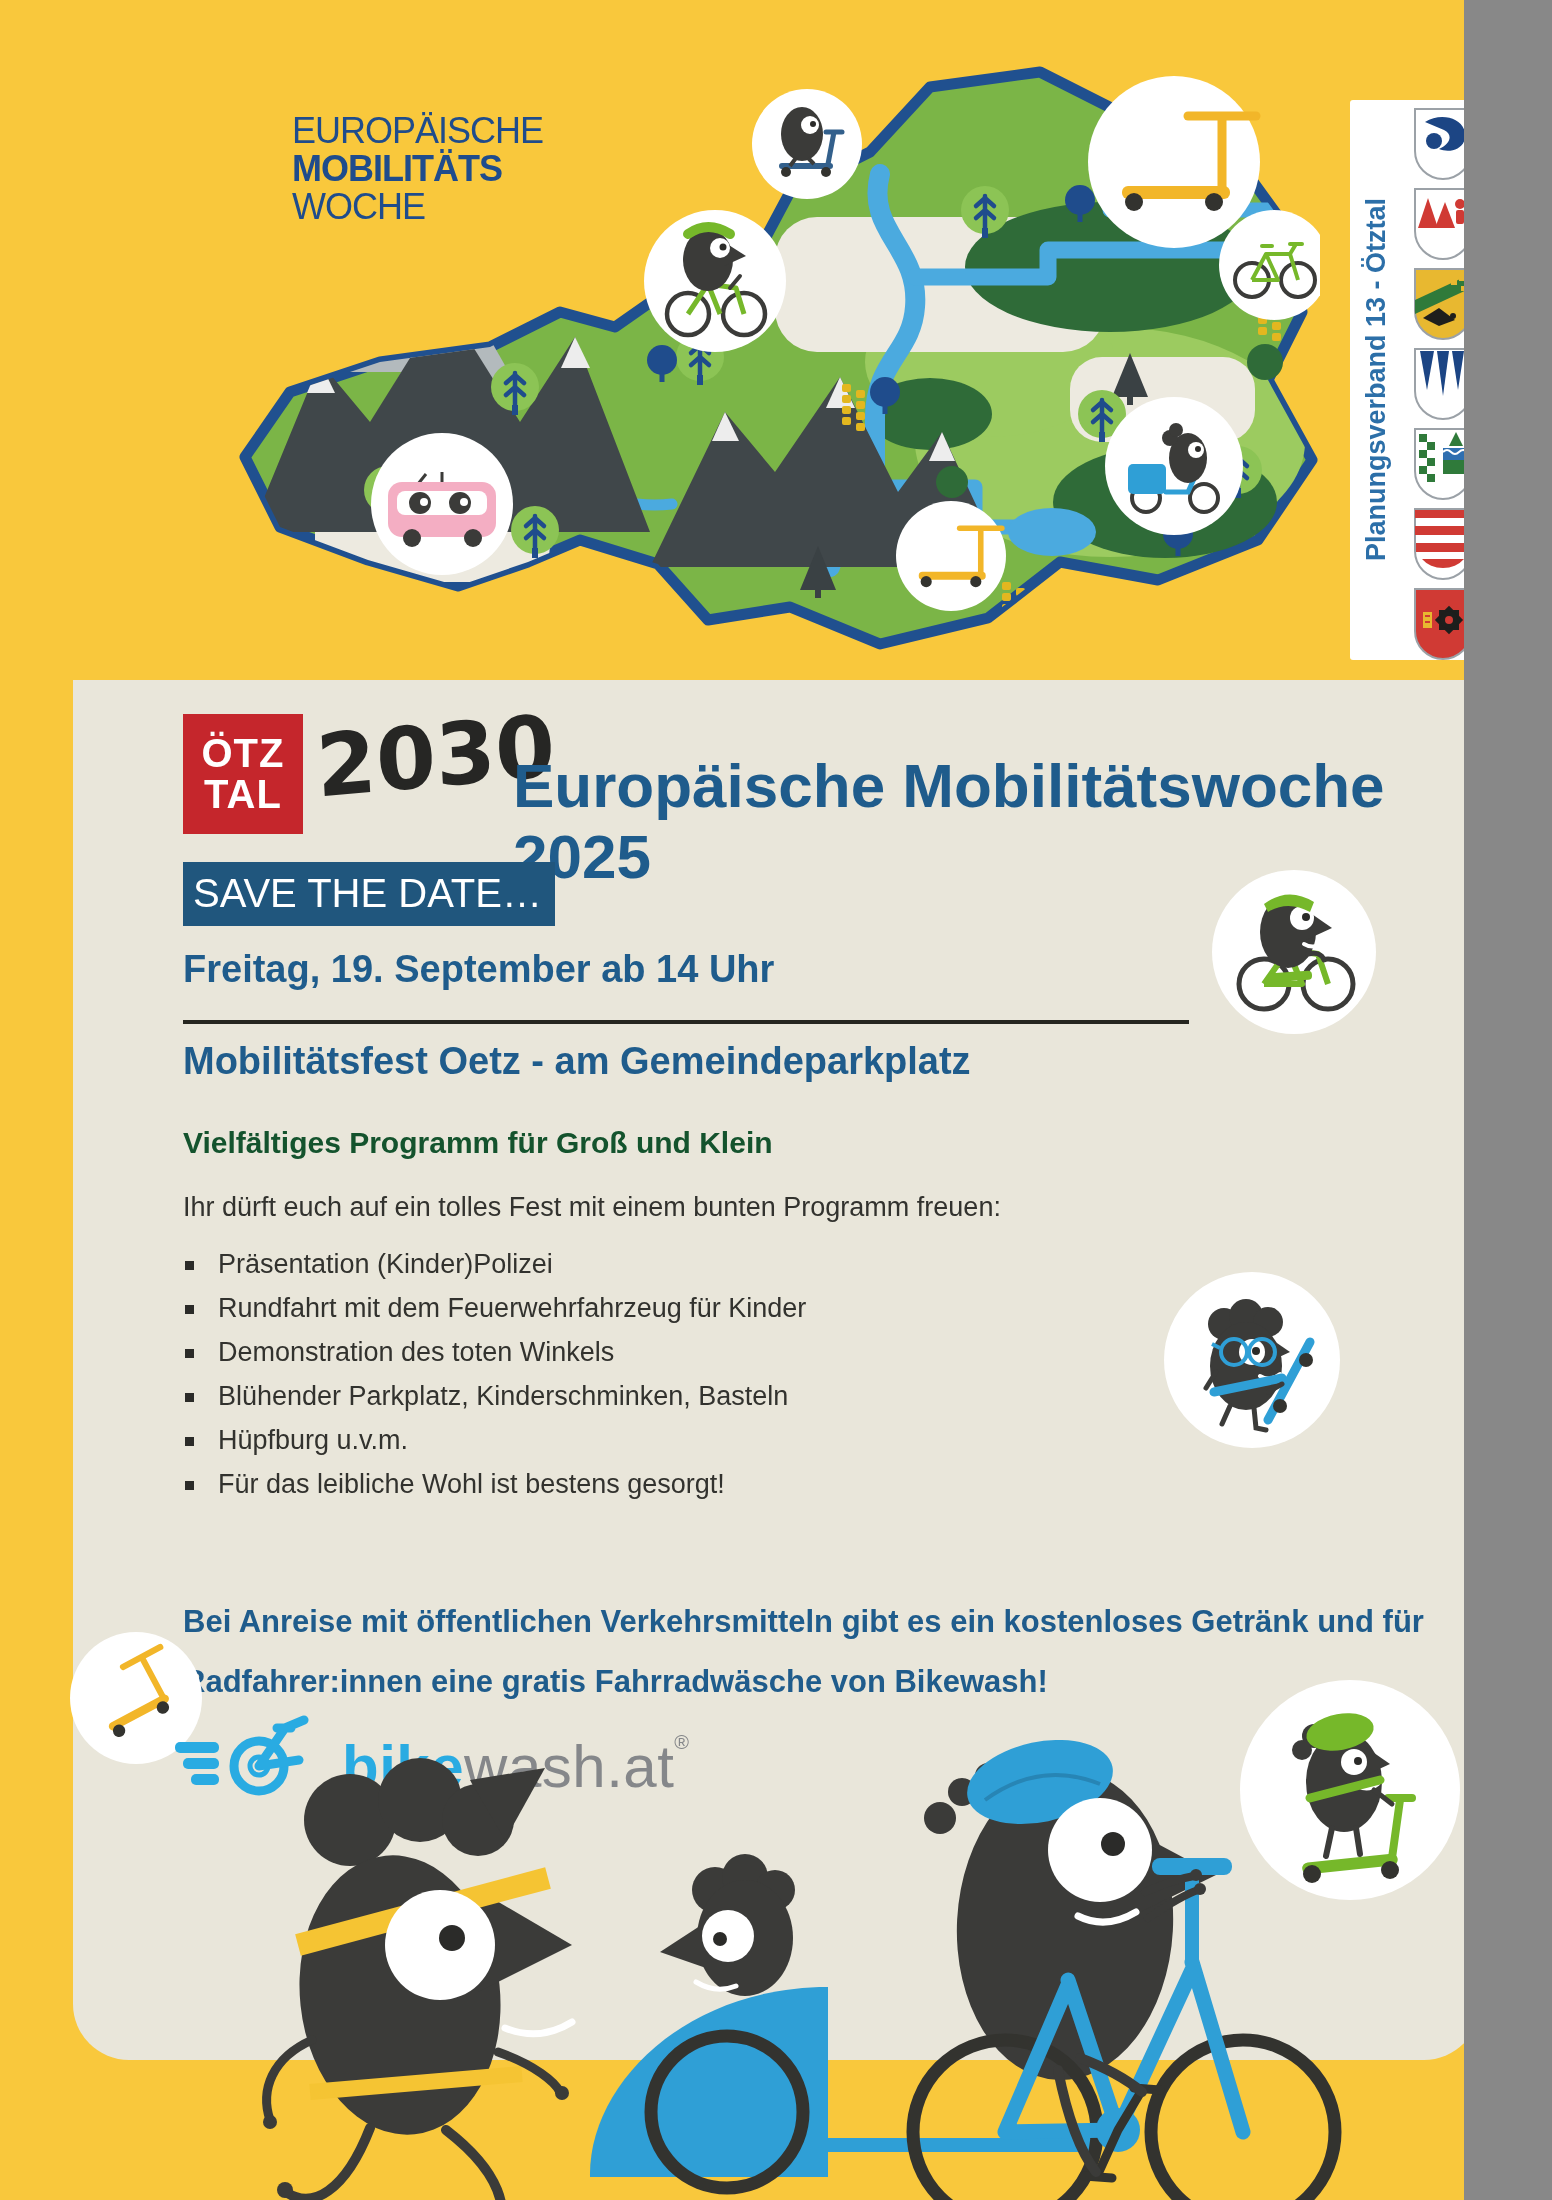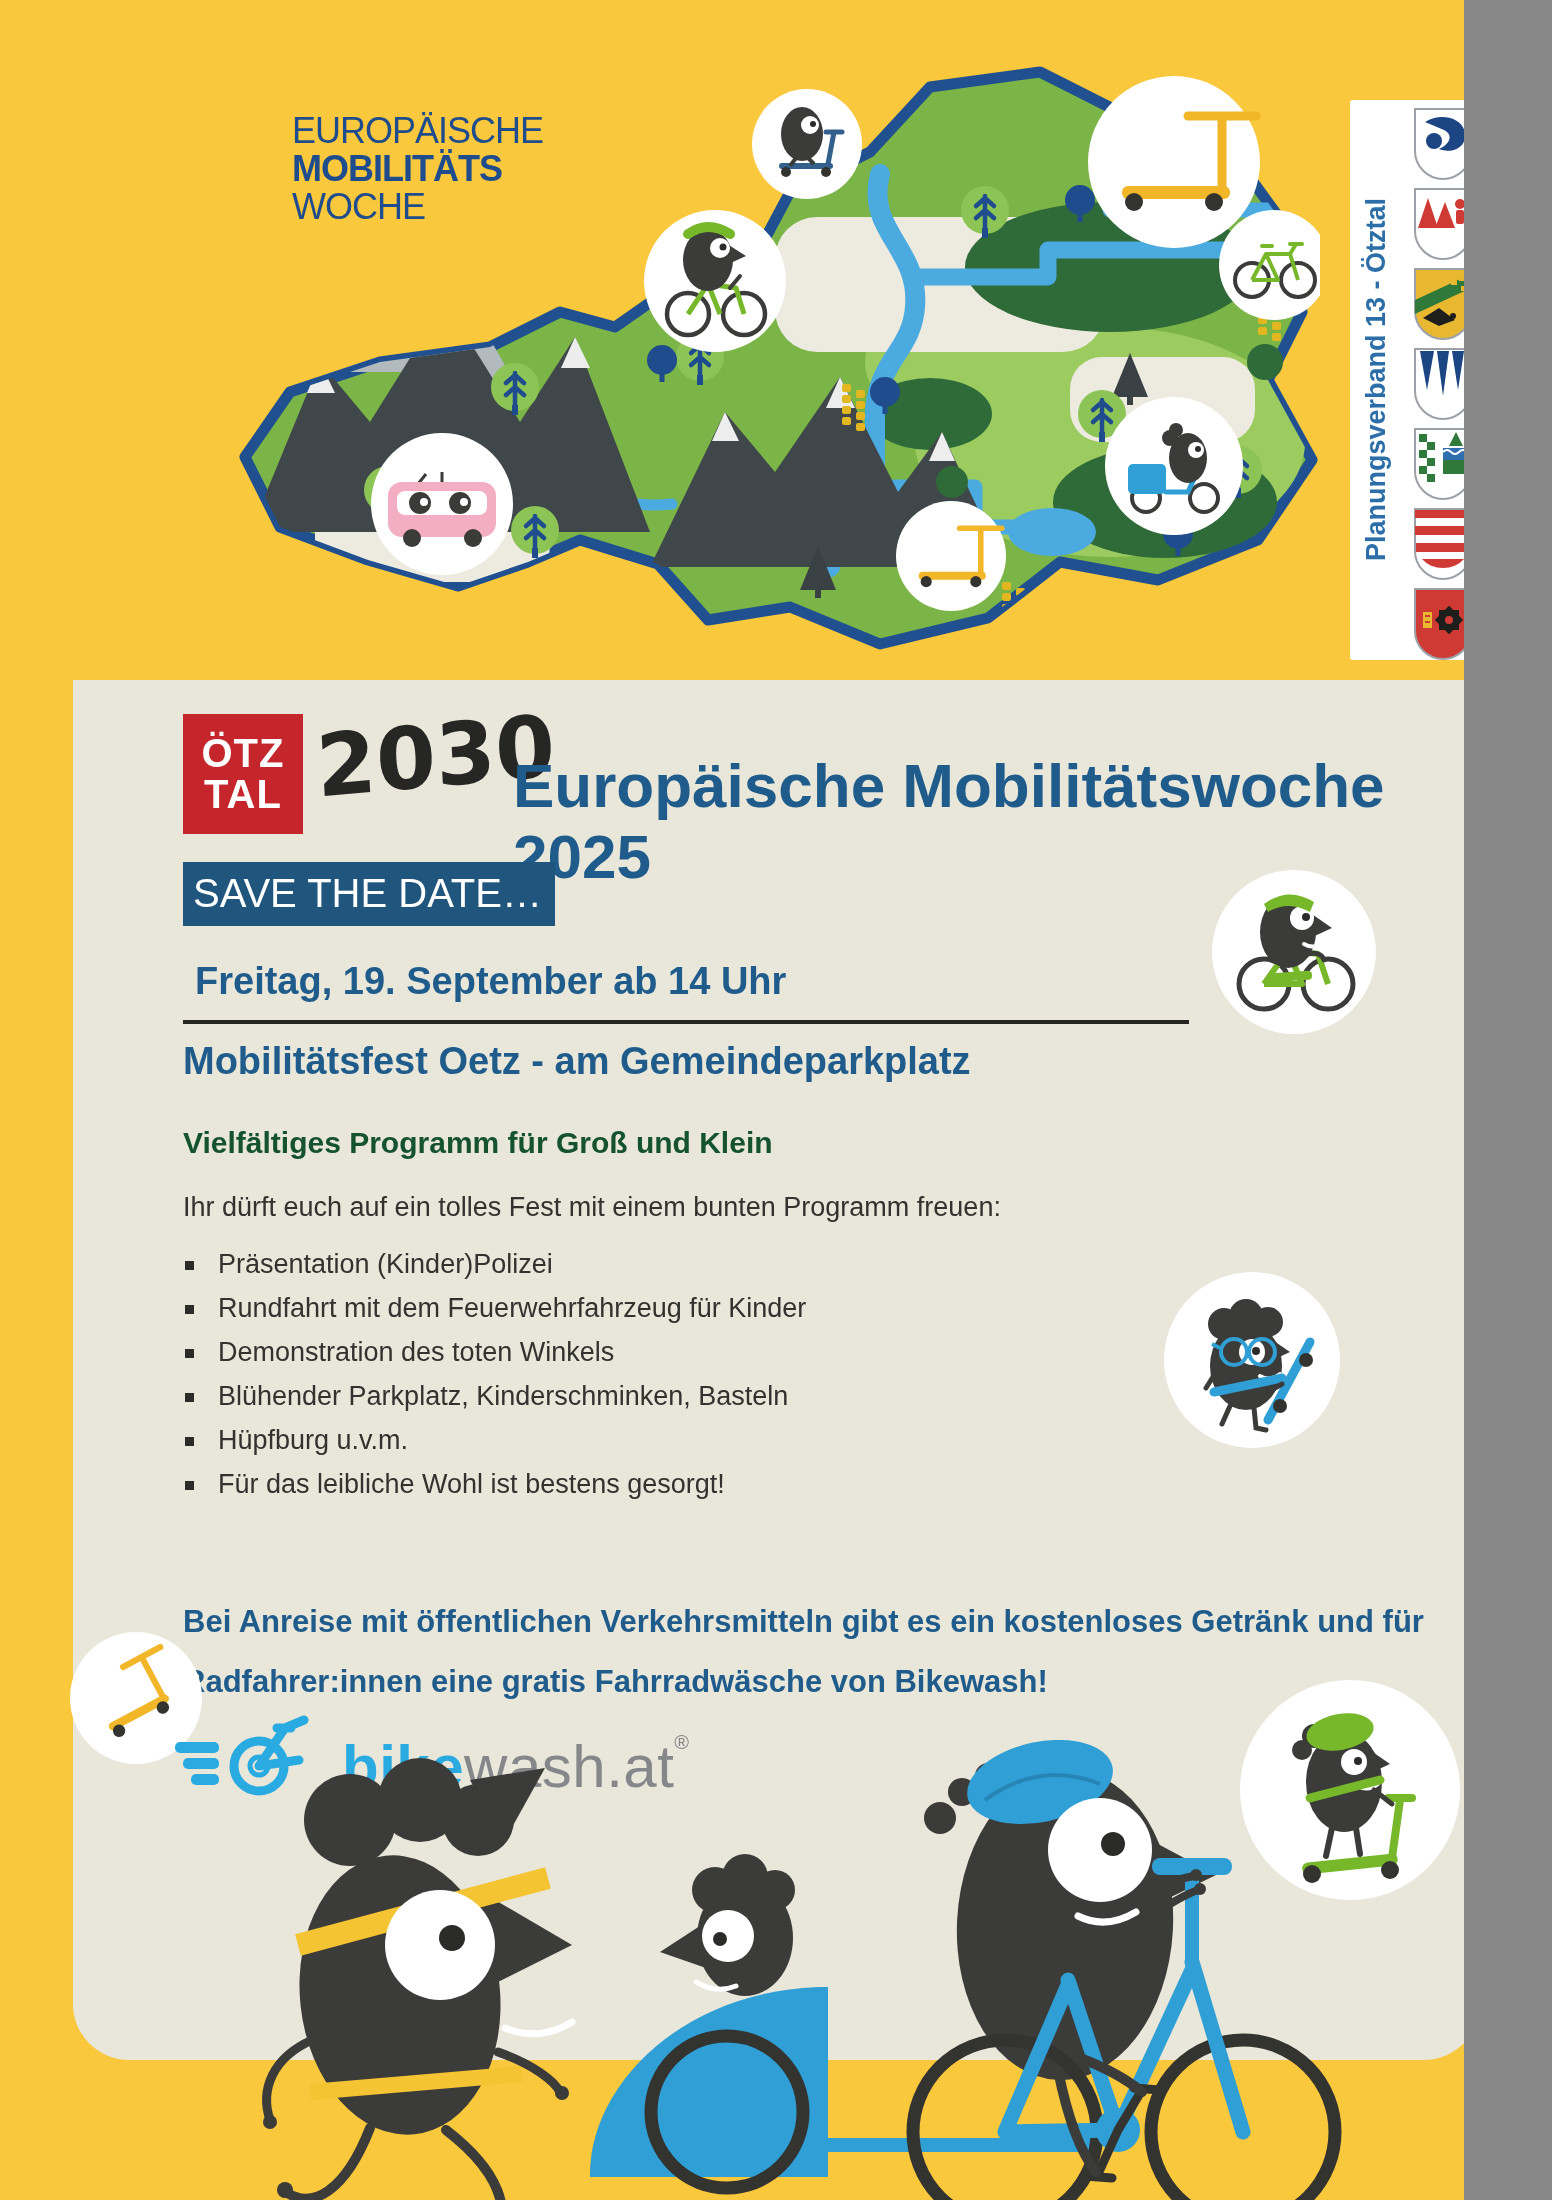--- a/index.html
+++ b/index.html
@@ -32,21 +32,21 @@
          background:var(--red);color:#fff;font-weight:800;font-size:40px;line-height:41px;
          display:flex;flex-direction:column;align-items:center;justify-content:center;
          letter-spacing:1px;}
   .year2030{position:absolute;left:243px;top:26px;font-family:"DejaVu Sans",sans-serif;
          font-weight:800;font-size:86px;color:#262624;transform:rotate(-5deg) skewX(-2deg);}
   .page-title{position:absolute;left:440px;top:70px;margin:0;font-size:62px;font-weight:700;
          color:var(--blue);}
   .save-banner{position:absolute;left:110px;top:182px;width:372px;height:64px;
          background:var(--banner);color:#fff;font-size:40px;font-weight:400;
          line-height:63px;padding-left:10px;box-sizing:border-box;}
-  .date-heading{position:absolute;left:110px;top:268px;margin:12px;font-size:38px;
+  .date-heading{position:absolute;left:110px;top:268px;margin:0;font-size:38px;
          font-weight:700;color:var(--blue);}
   .rule{position:absolute;left:110px;top:340px;width:1006px;height:4px;background:#262620;}
   .event-heading{position:absolute;left:110px;top:360px;margin:0;font-size:38px;
          font-weight:700;color:var(--blue);}
   .program-subheading{position:absolute;left:110px;top:446px;margin:0;font-size:30px;
          font-weight:700;color:#14532d;}
   .intro{position:absolute;left:110px;top:512px;margin:0;font-size:27px;color:var(--ink);}
   .bullets{position:absolute;left:112px;top:562px;margin:0;padding:0;list-style:none;}
   .bullets li{height:44px;line-height:44px;font-size:27px;color:var(--ink);}
   .bullets li::before{content:"";display:inline-block;width:9px;height:9px;

